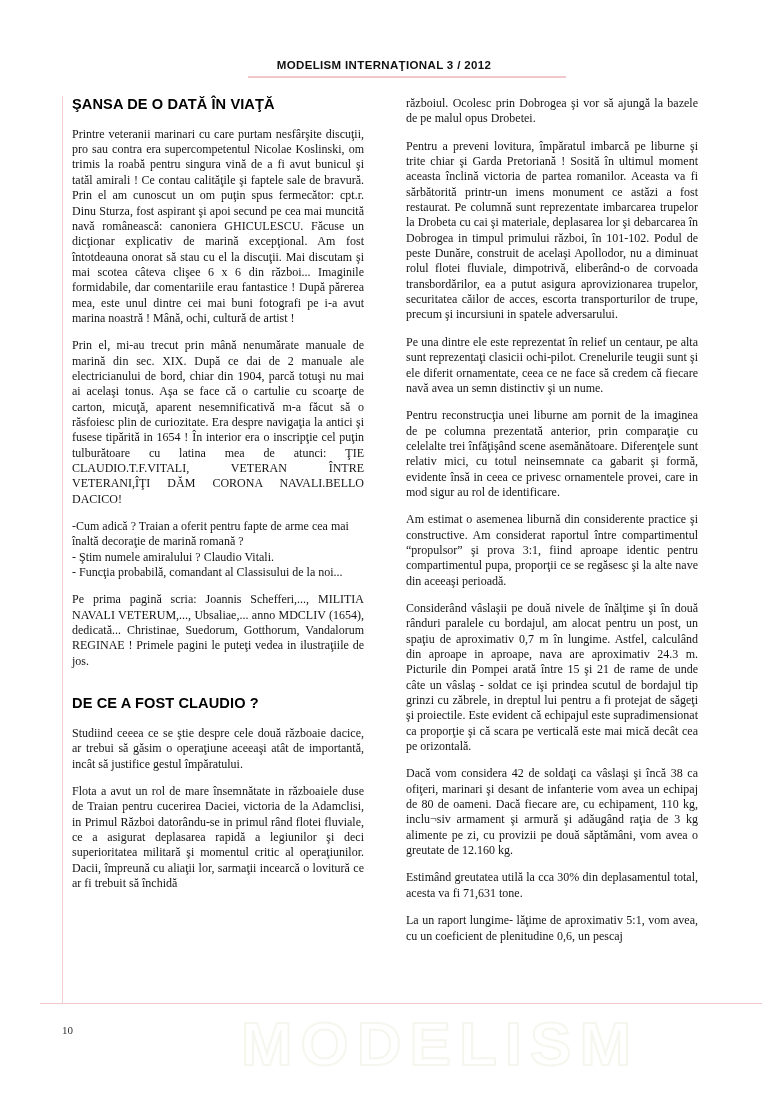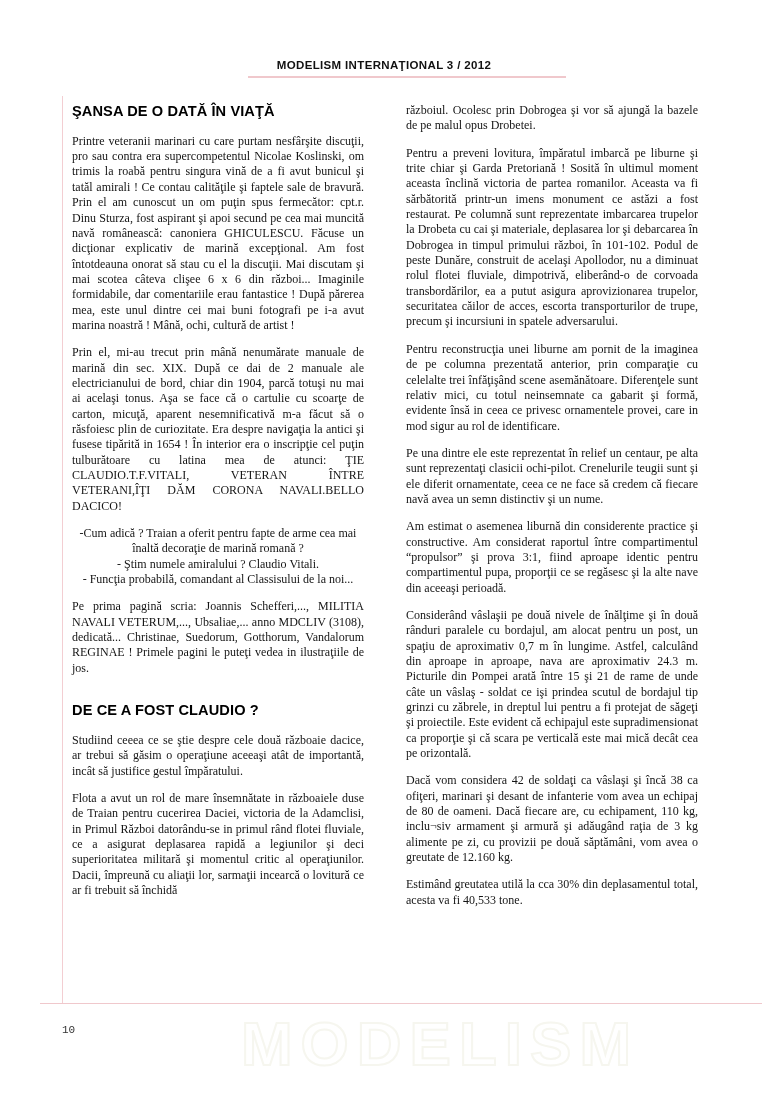--- a/index.html
+++ b/index.html
@@ -63,21 +63,21 @@
     left: 40px;
     top: 1003px;
     width: 722px;
     height: 1px;
     background: #f0c8cc;
   }
 
   
   .columns {
     position: absolute;
-    top: 103px;
+    top: 96px;
     left: 72px;
     width: 626px;
     height: 900px;
     display: flex;
     gap: 42px;
   }
   .column {
     width: 298px;
     position: relative;
   }
@@ -101,29 +101,29 @@
     line-height: 15.35px;
     text-align: justify;
     text-justify: inter-word;
     hyphens: manual;
     color: #141414;
   }
   p.body-text.last {
     margin-bottom: 12px;
   }
   p.dialogue {
-    text-align: center;
+    text-align: left;
   }
 
   
   .page-number {
     position: absolute;
     left: 62px;
     top: 1024px;
-    font-family: Liberation Mono, monospace;
+    font-family: Liberation Serif, serif;
     font-size: 11px;
     color: #333333;
   }
   .watermark {
     position: absolute;
     left: 140px;
     top: 1013px;
     width: 600px;
     height: 62px;
     font-family: "Liberation Sans", sans-serif;
@@ -151,35 +151,36 @@
 
   <div class="columns">
 
     <div class="column">
       <h2 class="section-heading">ŞANSA DE O DATĂ ÎN VIAŢĂ</h2>
       <p class="body-text">Printre veteranii marinari cu care purtam nesfârşite discuţii, pro sau contra era supercompetentul Nicolae Koslinski, om trimis la roabă pentru singura vină de a fi avut bunicul şi tatăl amirali ! Ce contau calităţile şi faptele sale de bravură. Prin el am cunoscut un om puţin spus fermecător: cpt.r. Dinu Sturza, fost aspirant şi apoi secund pe cea mai muncită navă românească: canoniera GHICULESCU. Făcuse un dicţionar explicativ de marină excepţional. Am fost întotdeauna onorat să stau cu el la discuţii. Mai discutam şi mai scotea câteva clişee 6 x 6 din război... Imaginile formidabile, dar comentariile erau fantastice ! După părerea mea, este unul dintre cei mai buni fotografi pe i-a avut marina noastră ! Mână, ochi, cultură de artist !</p>
       <p class="body-text">Prin el, mi-au trecut prin mână nenumărate manuale de marină din sec. XIX. După ce dai de 2 manuale ale electricianului de bord, chiar din 1904, parcă totuşi nu mai ai acelaşi tonus. Aşa se face că o cartulie cu scoarţe de carton, micuţă, aparent nesemnificativă m-a făcut să o răsfoiesc plin de curiozitate. Era despre navigaţia la antici şi fusese tipărită in  1654 ! În interior era o inscripţie cel puţin tulburătoare cu latina mea de atunci:  ŢIE  CLAUDIO.T.F.VITALI,  VETERAN  ÎNTRE VETERANI,ÎŢI DĂM CORONA NAVALI.BELLO DACICO!</p>
       <p class="body-text dialogue" style="white-space: pre-line;">-Cum adică ? Traian a oferit pentru fapte de arme cea mai înaltă decoraţie de marină romană ?
 - Ştim numele amiralului ? Claudio Vitali.
 - Funcţia probabilă, comandant al Classisului de la noi...</p>
-      <p class="body-text">Pe prima pagină scria: Joannis Schefferi,..., MILITIA NAVALI VETERUM,..., Ubsaliae,... anno MDCLIV (3108), dedicată... Christinae, Suedorum, Gotthorum, Vandalorum REGINAE ! Primele pagini le puteţi vedea in ilustraţiile de jos.</p>
+      <p class="body-text">Pe prima pagină scria: Joannis Schefferi,..., MILITIA NAVALI VETERUM,..., Ubsaliae,... anno MDCLIV (1654), dedicată... Christinae, Suedorum, Gotthorum, Vandalorum REGINAE ! Primele pagini le puteţi vedea in ilustraţiile de jos.</p>
       <h2 class="section-heading second">DE CE A FOST CLAUDIO ?</h2>
       <p class="body-text">Studiind ceeea ce se ştie despre cele două războaie dacice, ar trebui să găsim o operaţiune aceeaşi atât de importantă, incât să justifice gestul împăratului.</p>
       <p class="body-text last">Flota a avut un rol de mare însemnătate in războaiele duse de Traian pentru cucerirea Daciei, victoria de la Adamclisi, in Primul Război  datorându-se in primul rând flotei fluviale, ce a asigurat deplasarea rapidă a legiunilor şi deci superioritatea militară şi momentul critic al operaţiunilor. Dacii, împreună cu aliaţii lor, sarmaţii incearcă o lovitură ce ar fi trebuit să închidă</p>
     </div>
 
     <div class="column">
       <p class="body-text">războiul. Ocolesc prin Dobrogea şi vor să ajungă la bazele de pe malul opus Drobetei.</p>
       <p class="body-text">Pentru a preveni lovitura, împăratul imbarcă pe liburne şi trite chiar şi Garda Pretoriană ! Sosită în ultimul moment aceasta înclină victoria de partea romanilor. Aceasta va fi sărbătorită printr-un imens monument ce astăzi a fost restaurat. Pe columnă sunt reprezentate imbarcarea trupelor la Drobeta cu cai şi materiale, deplasarea lor şi debarcarea în Dobrogea in timpul primului război, în 101-102. Podul de peste Dunăre, construit de acelaşi Apollodor, nu a diminuat rolul flotei fluviale, dimpotrivă, eliberând-o de corvoada transbordărilor, ea a putut asigura aprovizionarea trupelor, securitatea căilor de acces, escorta transporturilor de trupe, precum şi incursiuni in spatele adversarului.</p>
+      <p class="body-text">Pe una dintre ele este reprezentat în relief un centaur, pe alta sunt reprezentaţi clasicii ochi-pilot. Crenelurile teugii sunt şi ele diferit ornamentate, ceea ce ne face să credem că fiecare navă avea un semn distinctiv şi un nume.</p>
       <p class="body-text">Pentru reconstrucţia unei liburne am pornit de la imaginea de pe columna prezentată anterior, prin comparaţie cu celelalte trei înfăţişând scene asemănătoare. Diferenţele sunt relativ mici, cu totul neinsemnate ca gabarit şi formă, evidente însă in ceea ce privesc ornamentele provei, care in mod sigur au rol de identificare.</p>
-      <p class="body-text">Pe una dintre ele este reprezentat în relief un centaur, pe alta sunt reprezentaţi clasicii ochi-pilot. Crenelurile teugii sunt şi ele diferit ornamentate, ceea ce ne face să credem că fiecare navă avea un semn distinctiv şi un nume.</p>
       <p class="body-text">Am estimat o asemenea liburnă din considerente practice şi constructive. Am considerat raportul între compartimentul “propulsor” şi prova 3:1, fiind aproape identic pentru compartimentul pupa, proporţii ce se regăsesc şi la alte nave din aceeaşi perioadă.</p>
       <p class="body-text">Considerând vâslaşii pe două nivele de înălţime şi în două rânduri paralele cu bordajul, am alocat pentru un post, un spaţiu de aproximativ 0,7 m în lungime. Astfel, calculând din aproape in aproape, nava are aproximativ 24.3 m. Picturile din Pompei arată între 15 şi 21 de rame de unde câte un vâslaş - soldat ce işi prindea scutul de bordajul tip grinzi cu zăbrele, in dreptul lui pentru a fi protejat de săgeţi şi proiectile. Este evident că echipajul este supradimensionat ca proporţie şi că scara pe verticală este mai mică decât cea pe orizontală.</p>
       <p class="body-text">Dacă vom considera 42 de soldaţi ca vâslaşi şi încă 38 ca ofiţeri, marinari şi desant de infanterie vom avea un echipaj de 80 de oameni. Dacă fiecare are, cu echipament, 110 kg, inclu¬siv armament şi armură şi adăugând raţia de 3 kg alimente pe zi, cu provizii pe două săptămâni, vom avea o greutate de 12.160 kg.</p>
-      <p class="body-text">Estimând greutatea utilă la cca 30% din deplasamentul total, acesta va fi 40,533 tone.</p>
+      <p class="body-text">Estimând greutatea utilă la cca 30% din deplasamentul total, acesta va fi 71,631 tone.</p>
+      <p class="body-text last">La un raport lungime- lăţime de aproximativ 5:1, vom avea, cu un coeficient de plenitudine 0,6, un pescaj</p>
     </div>
 
   </div>
 
   <div class="footer-rule"></div>
   <div class="page-number">10</div>
   <div class="watermark">MODELISM</div>
 
 </div>
 

